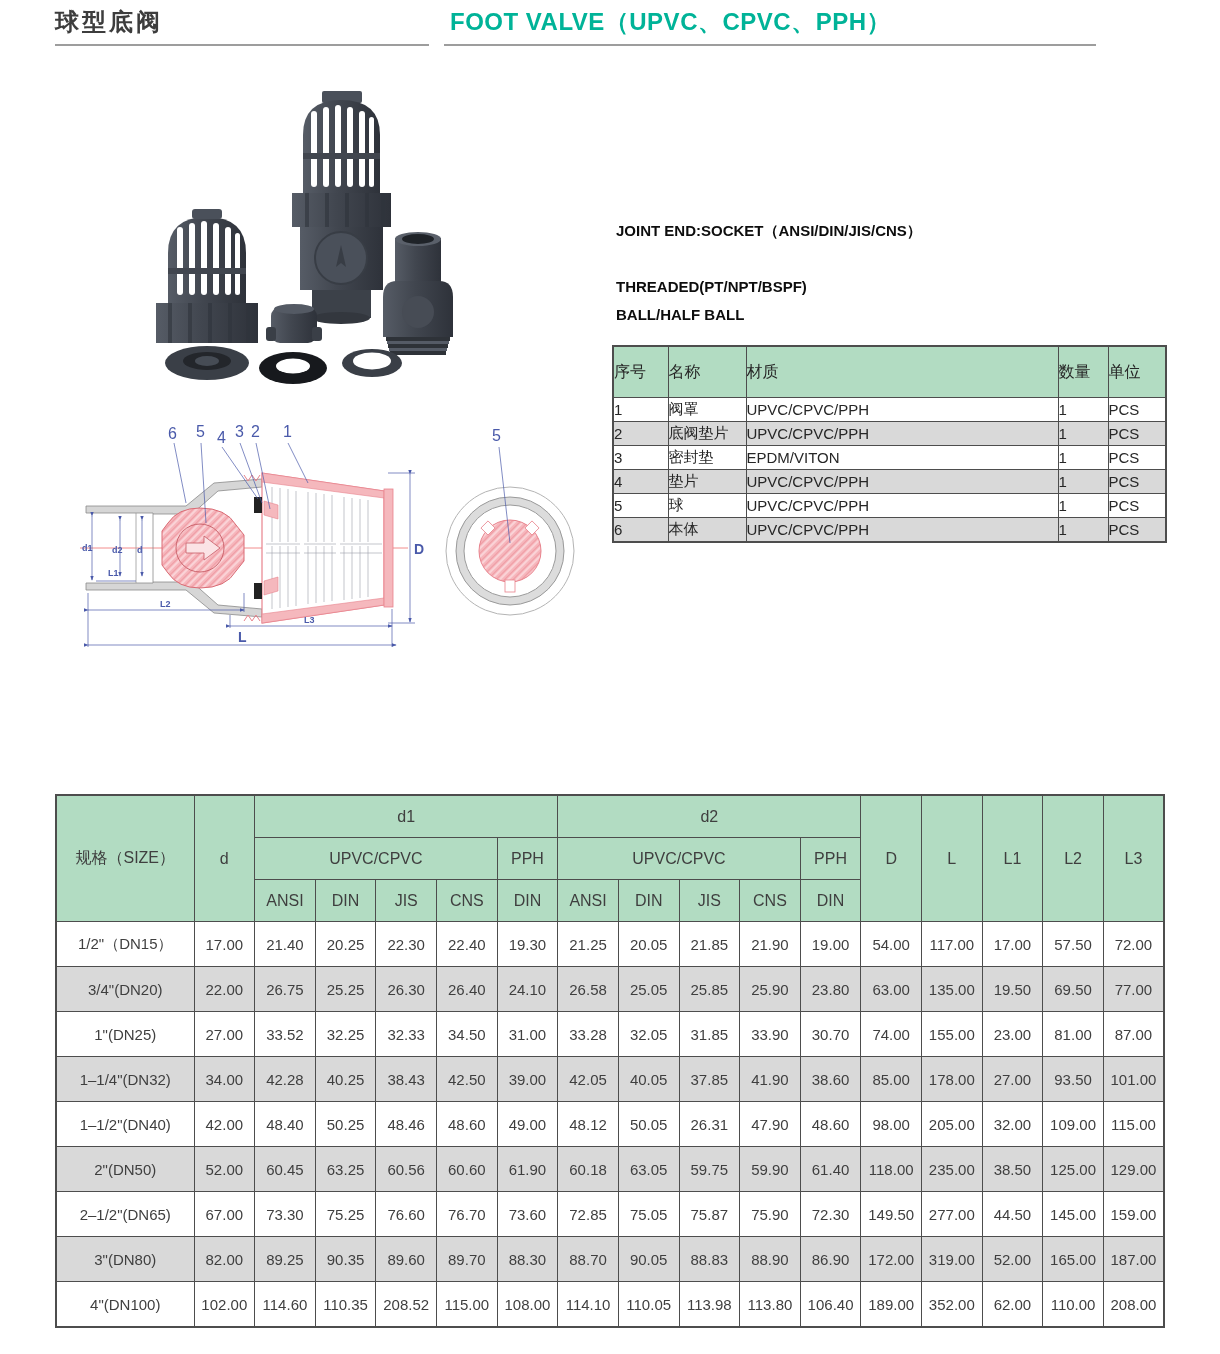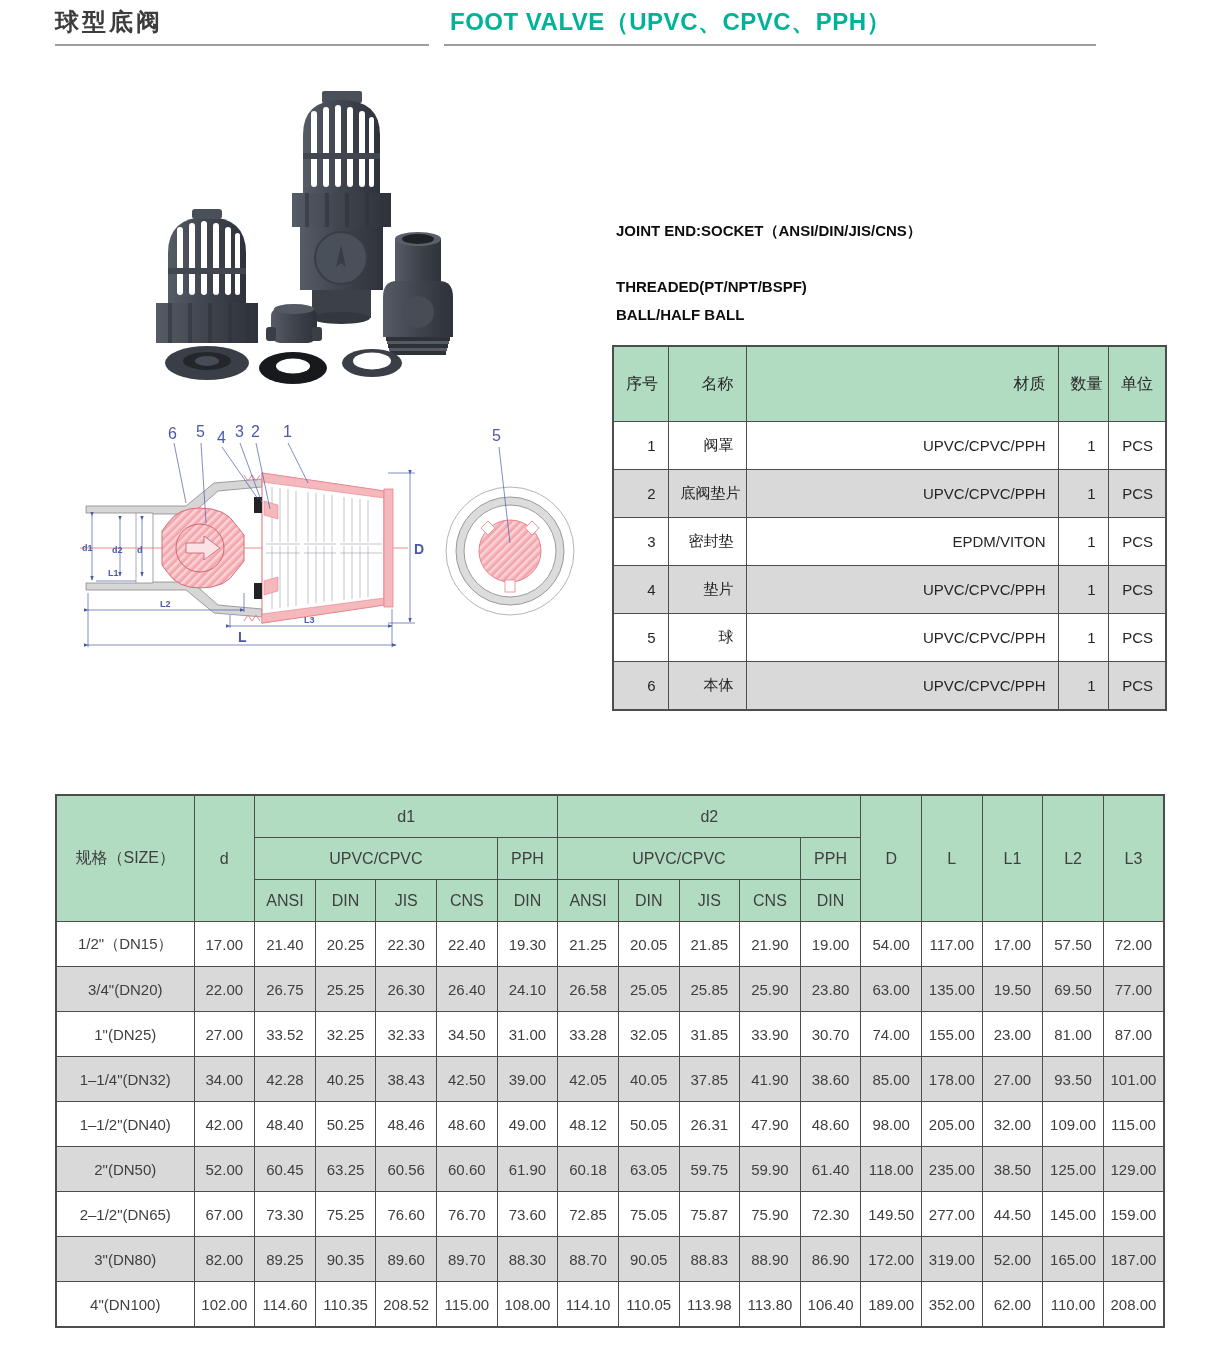--- a/index.html
+++ b/index.html
@@ -18,22 +18,22 @@
   .drawing{position:absolute;left:58px;top:423px;width:545px;height:235px;}
   
   .specs{position:absolute;left:616px;top:170px;width:520px;height:170px;margin-top:44px;}
   .spec-line{position:absolute;left:0;font-size:15px;font-weight:bold;color:#0d0d0d;
              white-space:nowrap;}
   .spec-0{top:8px;} .spec-1{top:64px;} .spec-2{top:92px;} .spec-3{top:142px;text-align:center;}
   
   table{border-collapse:collapse;table-layout:fixed;}
   .parts-table{position:absolute;left:612px;top:345px;width:553px;
                border:2px solid #4d4d4d;font-size:15px;color:#262626;}
-  .parts-table th,.parts-table td{border:1px solid #4d4d4d;text-align:right;
-               padding:12px;overflow:hidden;white-space:nowrap;}
+  .parts-table th,.parts-table td{border:1px solid #4d4d4d;text-align:left;
+               padding:0;overflow:hidden;white-space:nowrap;}
   .parts-table thead th{background:#b2dcc2;height:50px;font-weight:normal;font-size:16px;}
   .parts-table tbody td{height:23px;}
   .parts-table tbody tr.alt td{background:#d9d9d9;}
   .unit-note{position:absolute;left:55px;top:771px;width:1078px;text-align:right;
              font-size:14px;font-weight:bold;color:#3a3a3a;}
   .dim-table{position:absolute;left:55px;top:794px;width:1110px;
              border:2px solid #4d4d4d;font-size:15px;color:#3f3f3f;}
   .dim-table th,.dim-table td{border:1px solid #4d4d4d;text-align:center;padding:0;
              overflow:hidden;white-space:nowrap;}
   .dim-table thead th{background:#b2dcc2;font-weight:normal;font-size:16px;height:41px;}

